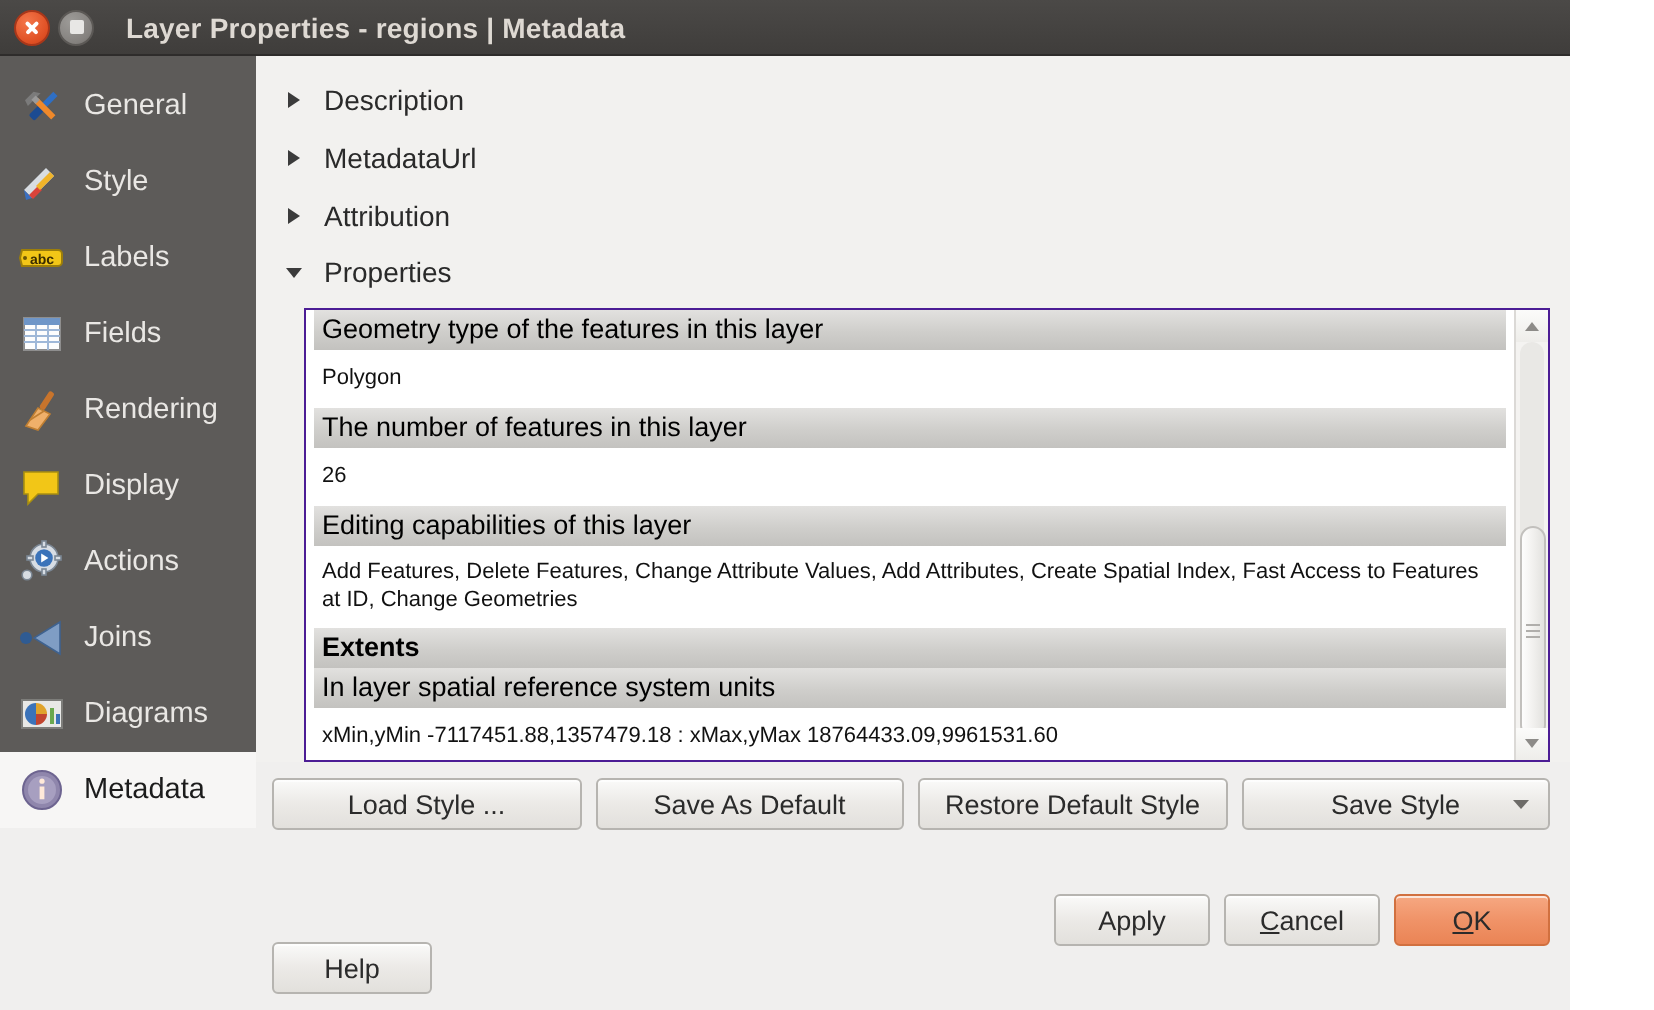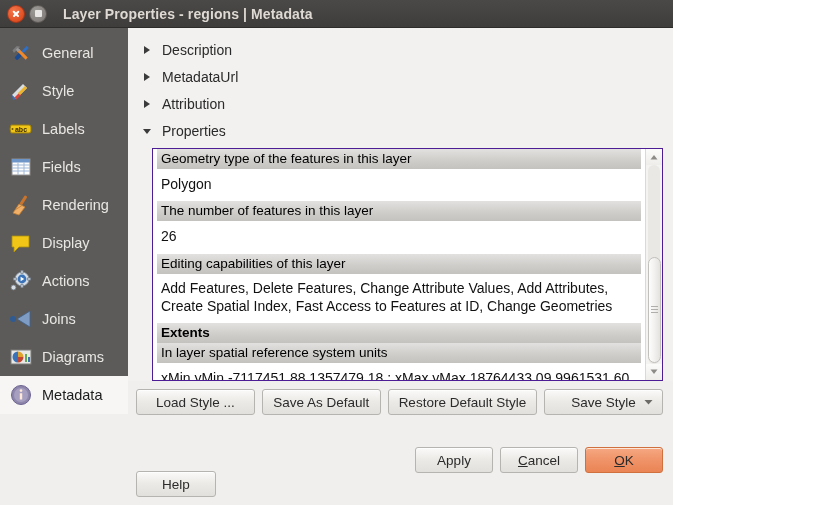--- a/index.html
+++ b/index.html
@@ -5,21 +5,21 @@
   * { box-sizing: border-box; }
   html, body {
     margin: 0; padding: 0;
     width: 827px; height: 505px;
     overflow: hidden;
     font-family: "Liberation Sans", sans-serif;
     -webkit-font-smoothing: antialiased;
   }
   .window {
     position: relative;
-    width: 673px; height: 505px;
+    width: 785px; height: 505px;
     background: #f0efee;
     display: flex; flex-direction: column;
   }
 
   
   .titlebar {
     height: 28px;
     flex: 0 0 28px;
     background: linear-gradient(to bottom, #4b4947 0%, #3f3d3b 100%);
     display: flex; align-items: center;
@@ -137,21 +137,21 @@
     font-size: 13.5px;
     padding: 2px 4px 3px 4px;
     margin: 0;
     white-space: nowrap;
     overflow: hidden;
     font-family: "Liberation Sans", sans-serif;
   }
   .m-head.bold { font-weight: bold; }
   .m-val {
     color: #111;
-    font-size: 14px;
+    font-size: 11px;
     padding: 7px 4px 8px 4px;
     line-height: 1.28;
     font-family: "Liberation Sans", sans-serif;
   }
   .m-val.tight { padding: 6px 4px 7px 4px; }
 
   
   .sb {
     width: 17px; flex: 0 0 17px;
     background: #f4f3f1;

